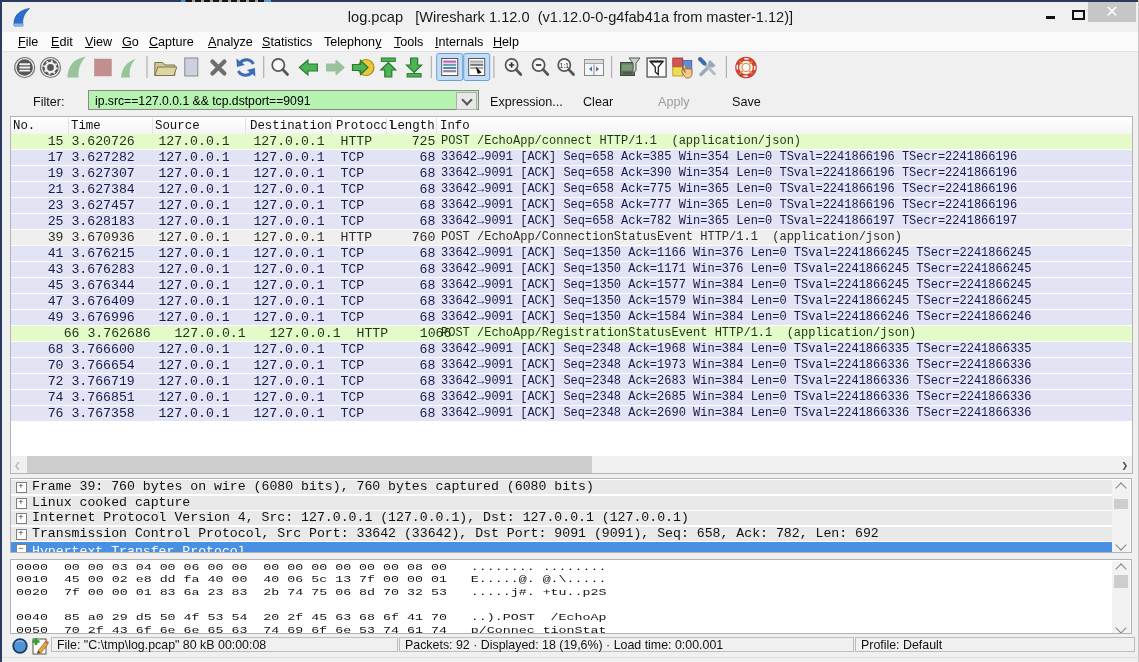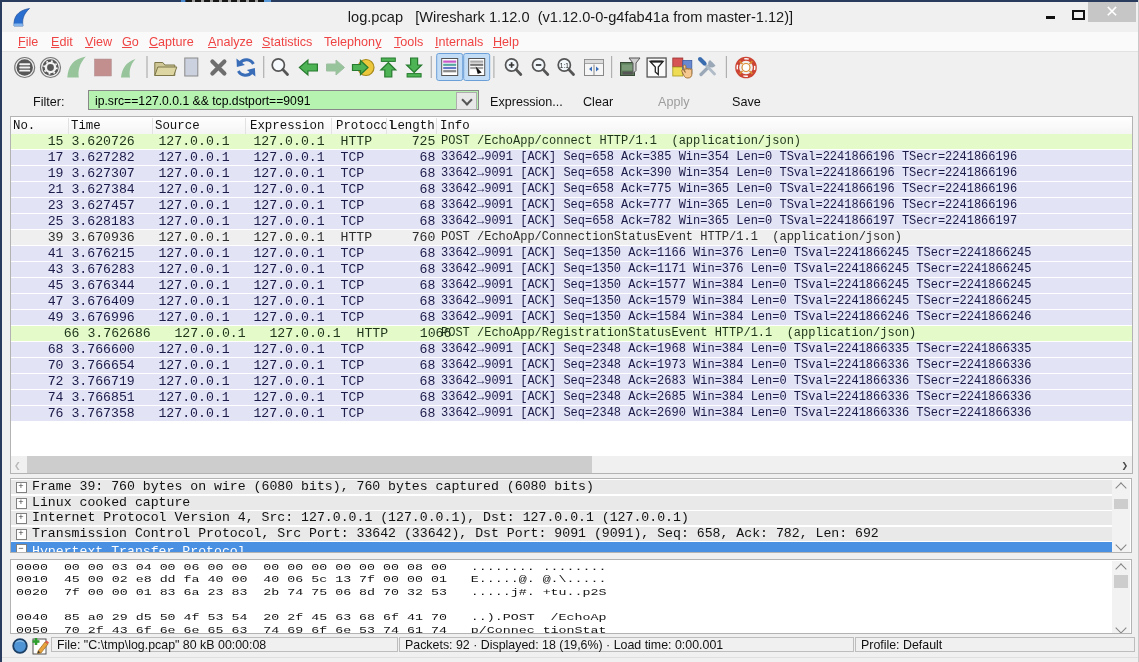--- a/index.html
+++ b/index.html
@@ -12,21 +12,21 @@
 #brd-right{right:0;top:0;width:1px;height:662px;background:#c9c9c9;}
 
 #titlebar{left:2px;top:2px;width:1137px;height:29.5px;background:#f0f0f0;}
 #title-text{left:0;top:7px;width:1137px;text-align:center;font-size:14.6px;color:#1a1a1a;white-space:pre;}
 #btn-min{left:1044px;top:14px;width:9px;height:3px;background:#111;}
 #btn-max{left:1070px;top:8px;width:9px;height:6px;border:2px solid #111;background:#f0f0f0;}
 #btn-close{left:1086px;top:0px;width:48px;height:19.5px;background:#c6c6c6;color:#fff;
  font-size:16px;text-align:center;line-height:19.5px;}
 
 #menubar{left:2px;top:31.5px;width:1137px;height:19px;background:#fafafa;border-bottom:1px solid #e2e2e2;
- font-size:12.6px;color:#ef4444;}
+ font-size:12.6px;color:#000000;}
 #menubar span{position:absolute;top:3.5px;}
 #menubar u{text-decoration:underline;}
 
 #toolbar{left:2px;top:51.5px;width:1137px;height:31px;background:#f0f0f0;}
 
 #filterbar{left:2px;top:82px;width:1137px;height:33.5px;background:#f0f0f0;font-size:12.6px;color:#111;}
 #filterlabel{left:31px;top:13px;}
 #filterinput{left:86px;top:7.5px;width:391px;height:20px;background:#b6f3b0;border:1px solid #888;
  font-size:12.2px;line-height:20px;color:#000;padding-left:6px;box-sizing:border-box;}
 #filterdrop{right:1px;top:1px;width:19px;height:16px;background:#e8e8e8;border:1px solid #adadad;position:absolute;}
@@ -260,21 +260,21 @@
   <span class="fbtn" style="left:488px">Expression...</span>
   <span class="fbtn" style="left:581px">Clear</span>
   <span class="fbtn" style="left:656px;color:#9d9d9d">Apply</span>
   <span class="fbtn" style="left:730px">Save</span>
  </div>
  <div id="plist" class="pane abs mono">
   <div id="phead" class="abs" style="font-family:Liberation Mono, monospace">
    <span style="left:2px">No.</span>
         <span style="left:60px">Time</span>
         <span style="left:144px">Source</span>
-   <span style="left:239px">Expression</span>
+   <span style="left:239px">Destination</span>
         <span style="left:325px">Protocol</span>
    <span style="left:379px">Length</span>
         <span style="left:429px">Info</span>
    <i style="left:57px"></i>
         <i style="left:141px"></i>
         <i style="left:234px"></i>
    <i style="left:320px"></i>
         <i style="left:375px"></i>
         <i style="left:425px"></i>
   </div>

